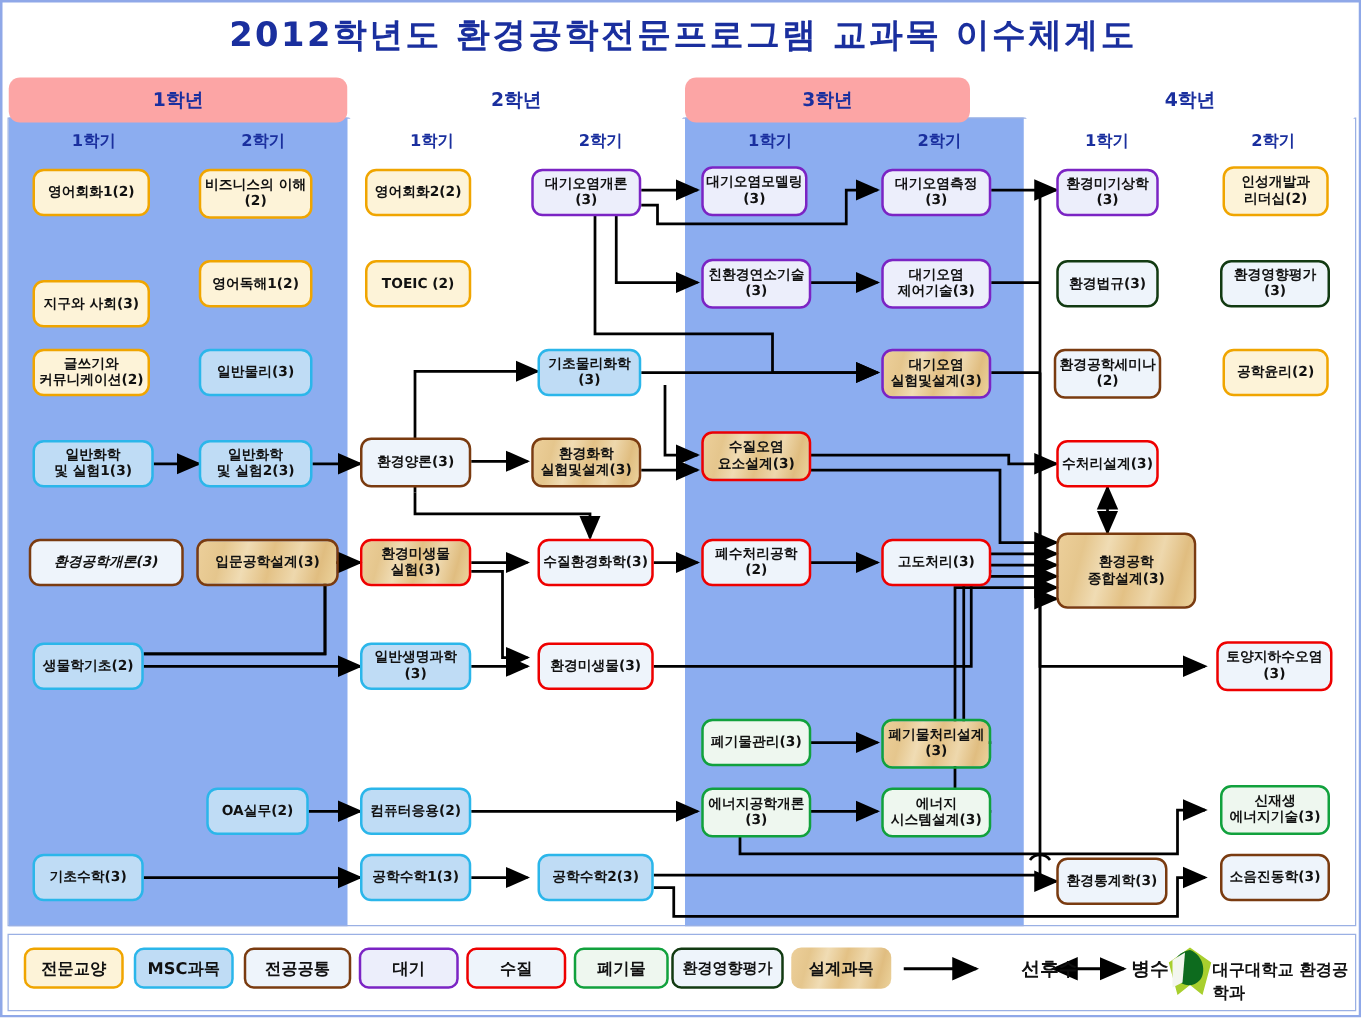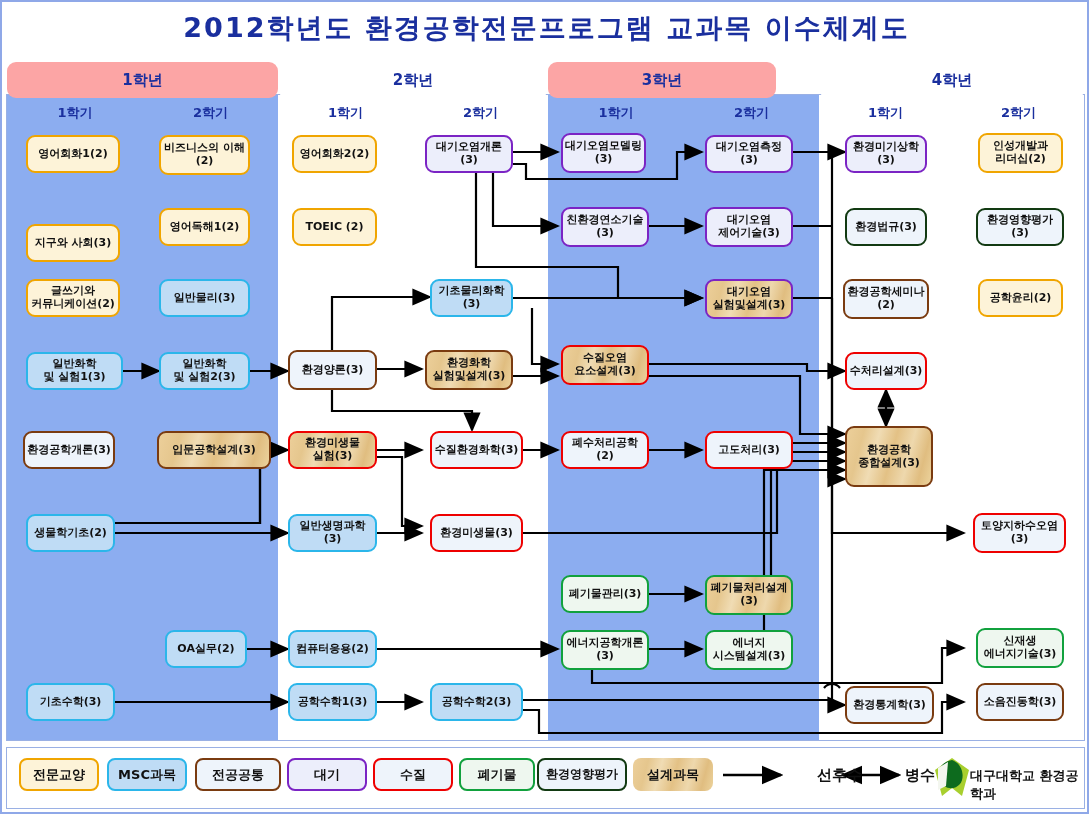--- a/index.html
+++ b/index.html
@@ -244,21 +244,21 @@
     </div>
   <div class="node c-gen" style="left:24px;top:206px;width:94px;height:38px;margin-top:16px;">
       <span>지구와 사회(3)</span>
     </div>
   <div class="node c-gen" style="left:24px;top:277px;width:94px;height:38px;">
       <span class="ml">글쓰기와<br>커뮤니케이션(2)</span>
     </div>
   <div class="node c-msc" style="left:24px;top:350px;width:97px;height:38px;">
       <span class="ml">일반화학<br>및 실험1(3)</span>
     </div>
-  <div class="node c-common" style="left:21px;top:429px;width:92px;height:38px;">
+  <div class="node c-common" style="left:21px;top:429px;width:124px;height:38px;font-style:italic;">
       <span>환경공학개론(3)</span>
     </div>
   <div class="node c-msc" style="left:24px;top:512px;width:89px;height:38px;">
       <span>생물학기초(2)</span>
     </div>
   <div class="node c-msc" style="left:24px;top:681px;width:89px;height:38px;">
       <span>기초수학(3)</span>
     </div>
 
   <div class="node c-gen" style="left:157px;top:133px;width:91px;height:40px;">
@@ -364,21 +364,21 @@
     </div>
   <div class="node c-eia" style="left:843px;top:206px;width:82px;height:38px;">
       <span>환경법규(3)</span>
     </div>
   <div class="node c-common" style="left:841px;top:277px;width:86px;height:40px;">
       <span class="ml">환경공학세미나<br>(2)</span>
     </div>
   <div class="node c-water" style="left:843px;top:350px;width:82px;height:38px;">
       <span>수처리설계(3)</span>
     </div>
-  <div class="node c-common design" style="left:843px;top:424px;width:88px;height:61px;">
+  <div class="node c-common design" style="left:843px;top:424px;width:112px;height:61px;">
       <span class="ml">환경공학<br>종합설계(3)</span>
     </div>
   <div class="node c-common" style="left:843px;top:684px;width:89px;height:38px;">
       <span>환경통계학(3)</span>
     </div>
 
   <div class="node c-gen" style="left:976px;top:131px;width:85px;height:40px;">
       <span class="ml">인성개발과<br>리더십(2)</span>
     </div>
   <div class="node c-eia" style="left:974px;top:206px;width:88px;height:38px;">

